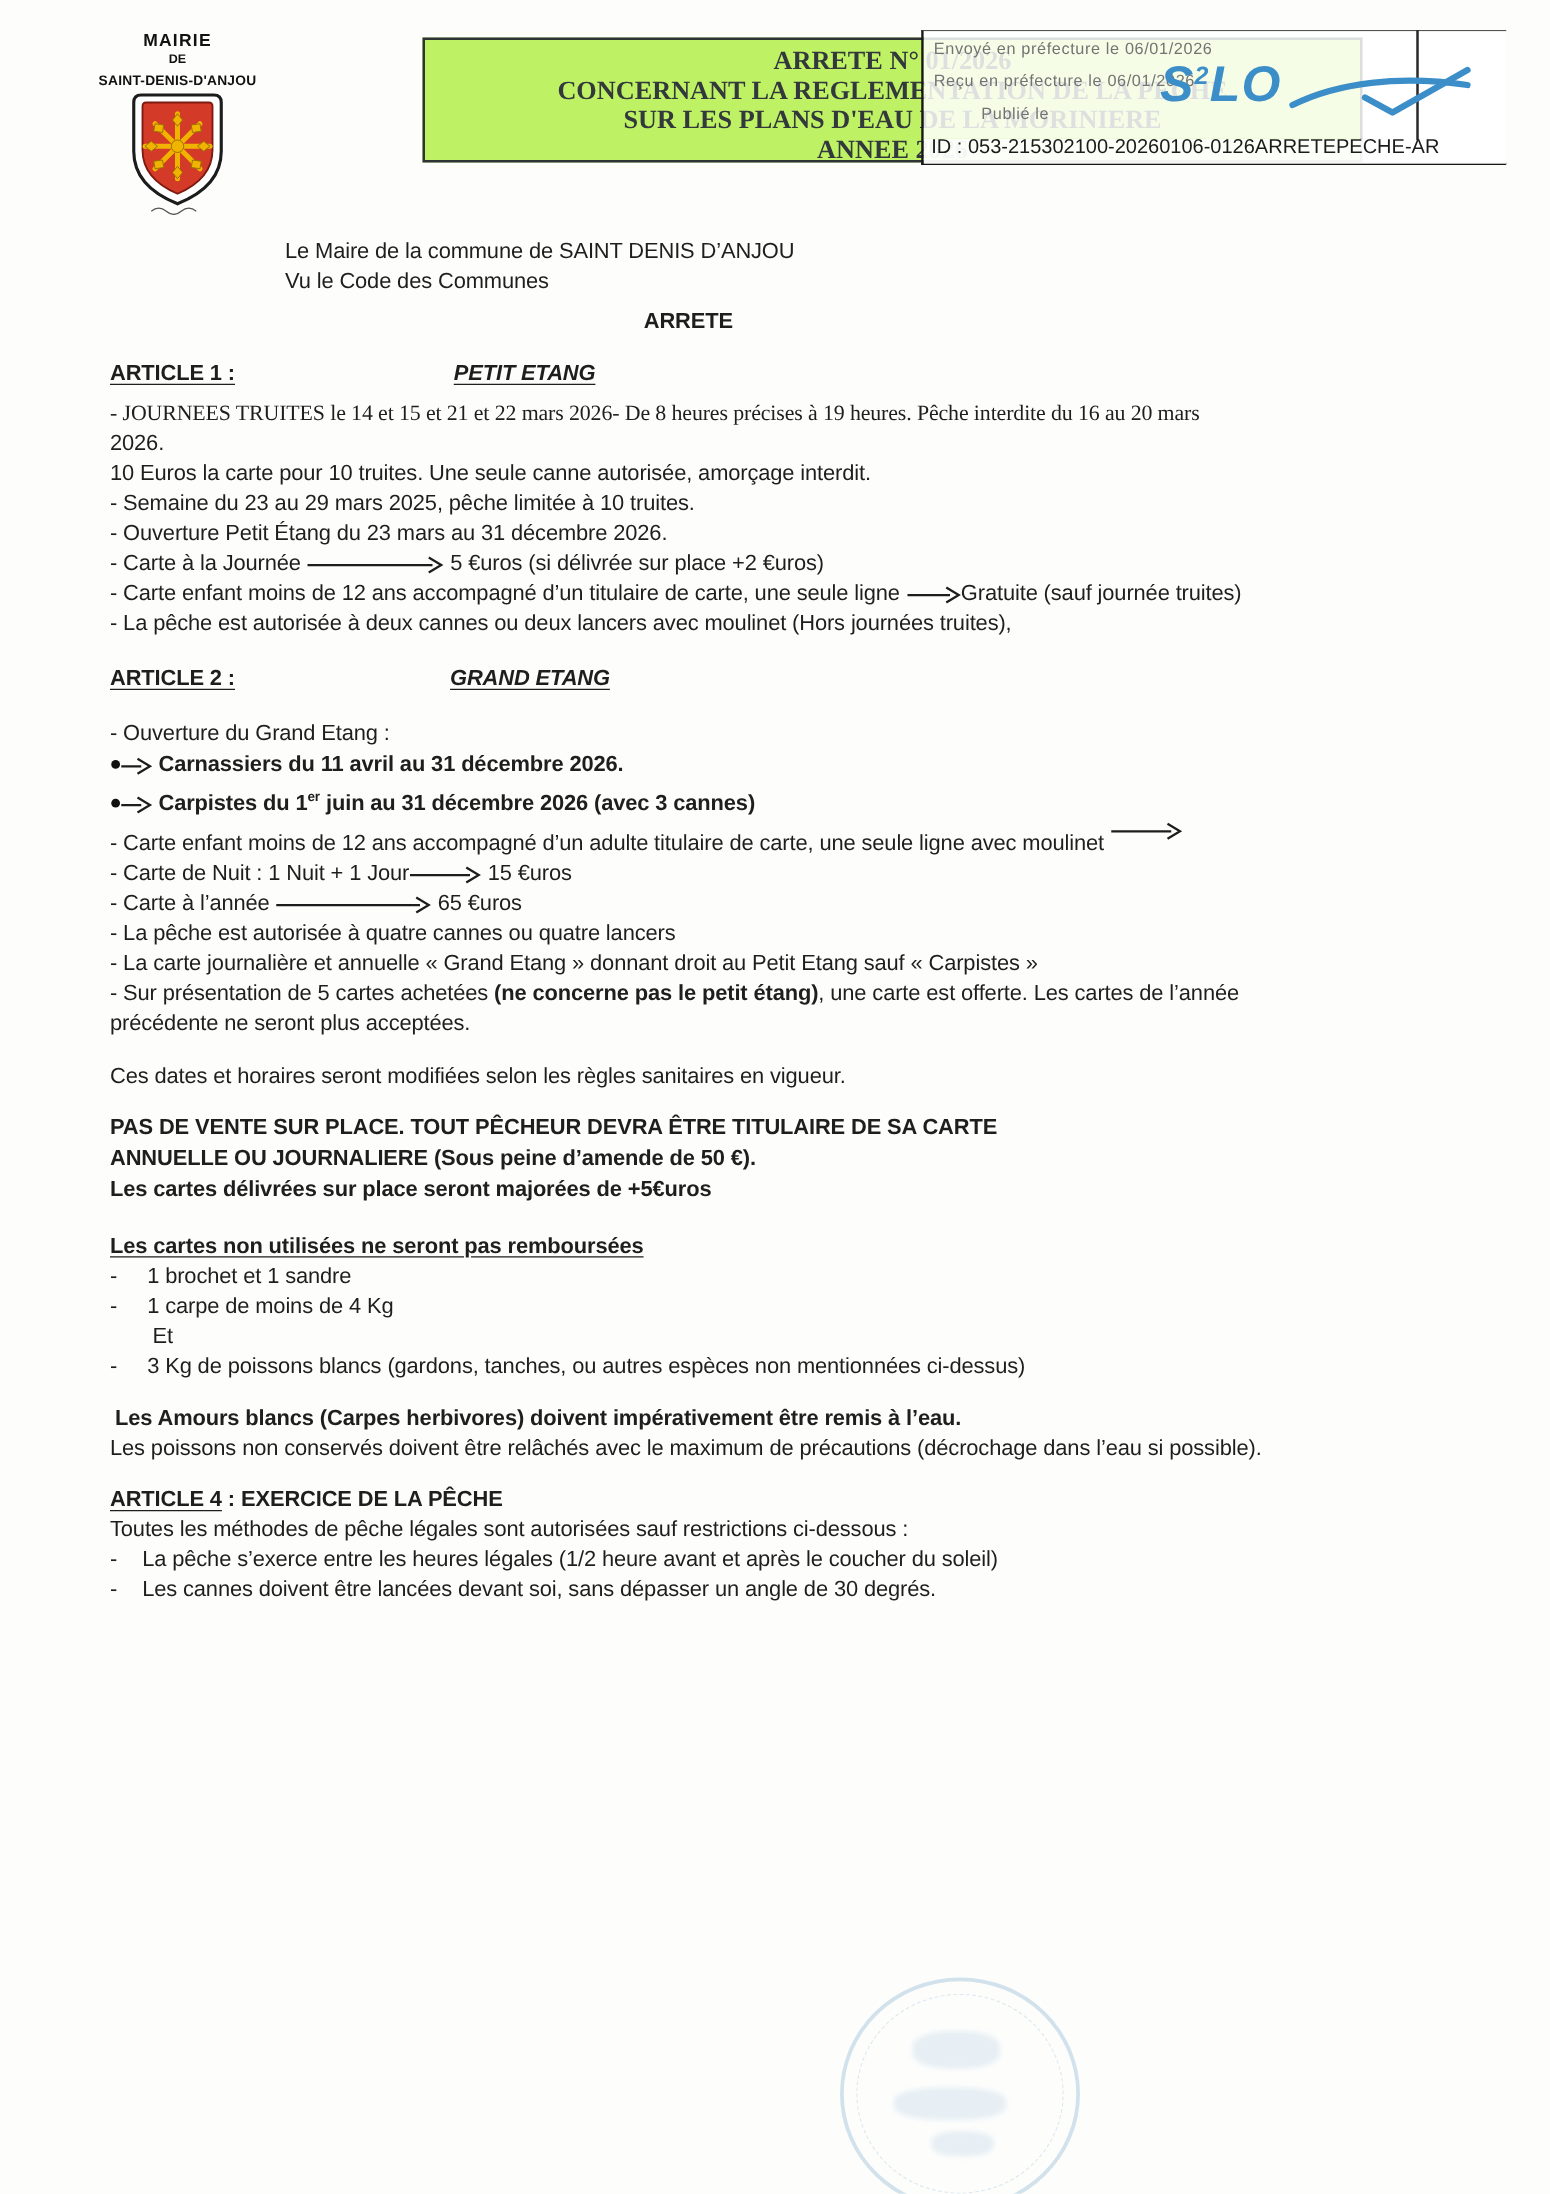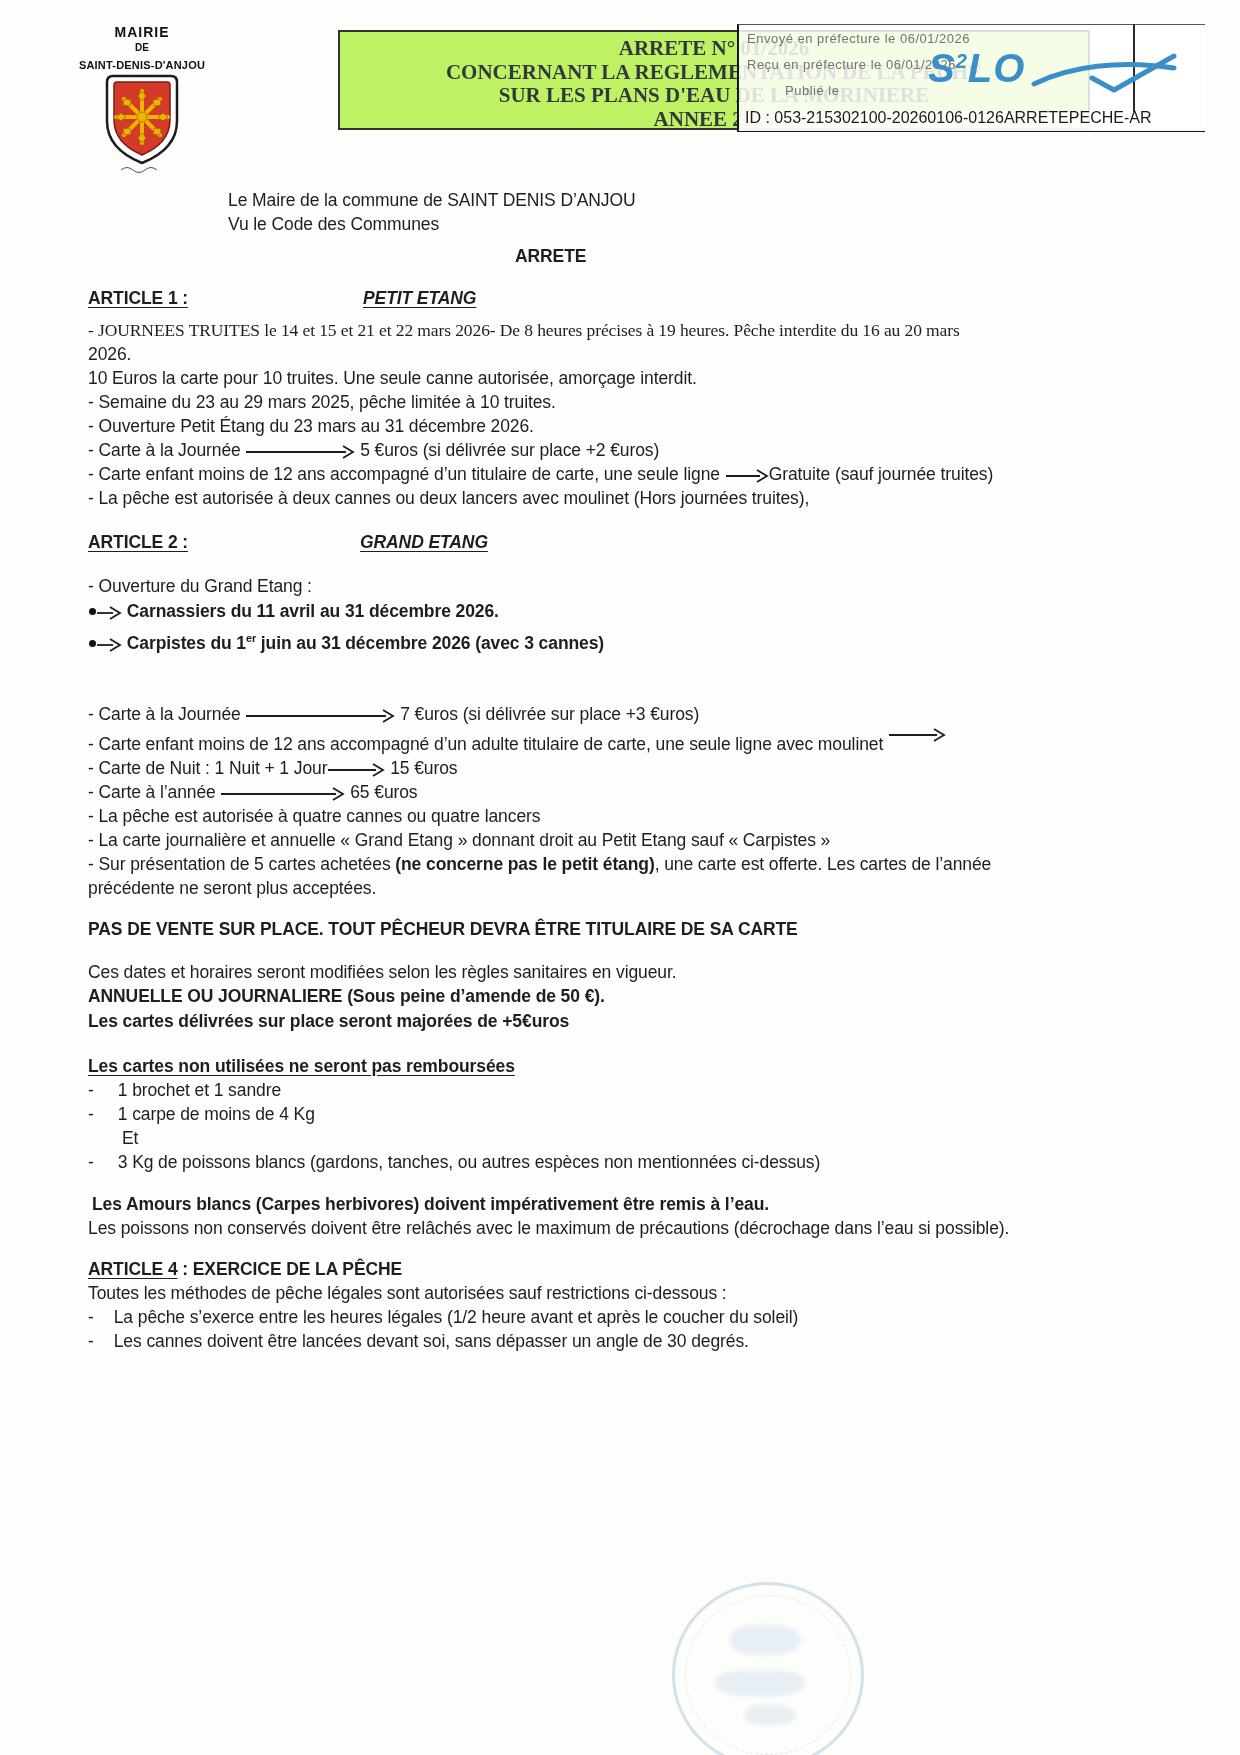--- a/index.html
+++ b/index.html
@@ -127,42 +127,38 @@
       <div class="dl" style="margin-top: 20px;"><span style="font-weight: 700; text-decoration: underline; text-underline-offset: 3px;">ARTICLE 2 :</span><span style="display: inline-block; width: 172px;"></span><span style="font-weight: 700; font-style: italic; text-decoration: underline; text-underline-offset: 3px;">GRAND ETANG</span></div>
       <div class="dl" style="margin-top: 20px;"><span>- Ouverture du Grand Etang :</span></div>
       <div class="dl" style="line-height: 27px;"><span class="dot"></span><svg width="26" height="16">
           <line x1="1" y1="9" x2="17" y2="9" stroke="#1d1d1d" stroke-width="1.8"></line>
           <polyline points="14,3 24,9 14,15" fill="none" stroke="#1d1d1d" stroke-width="1.8"></polyline>
         </svg><span style="font-weight: 700;"> Carnassiers du 11 avril au 31 décembre 2026.</span></div>
       <div class="dl" style="line-height: 27px;"><span class="dot"></span><svg width="26" height="16">
           <line x1="1" y1="9" x2="17" y2="9" stroke="#1d1d1d" stroke-width="1.8"></line>
           <polyline points="14,3 24,9 14,15" fill="none" stroke="#1d1d1d" stroke-width="1.8"></polyline>
         </svg><span style="font-weight: 700;"> Carpistes du 1</span><span style="font-weight: 700; vertical-align: super; font-size: 0.62em;">er</span><span style="font-weight: 700;"> juin au 31 décembre 2026 (avec 3 cannes)</span></div>
-      <div class="dl" style="margin-top: 45px;"><span>- Carte à la Journée </span><svg width="150" height="16">
-          <line x1="1" y1="9" x2="141" y2="9" stroke="#1d1d1d" stroke-width="1.8"></line>
-          <polyline points="138,3 148,9 138,15" fill="none" stroke="#1d1d1d" stroke-width="1.8"></polyline>
-        </svg><span>  7 €uros (si délivrée sur place +3 €uros)</span></div>
       <div class="dl"><span>- Carte enfant moins de 12 ans accompagné d’un adulte titulaire de carte, une seule ligne avec moulinet </span><svg width="58" height="16" style="vertical-align: 8px;">
           <line x1="1" y1="9" x2="49" y2="9" stroke="#1d1d1d" stroke-width="1.8"></line>
           <polyline points="46,3 56,9 46,15" fill="none" stroke="#1d1d1d" stroke-width="1.8"></polyline>
         </svg></div>
       <div class="dl"><span>- Carte de Nuit : 1 Nuit + 1 Jour</span><svg width="58" height="16">
           <line x1="1" y1="9" x2="49" y2="9" stroke="#1d1d1d" stroke-width="1.8"></line>
           <polyline points="46,3 56,9 46,15" fill="none" stroke="#1d1d1d" stroke-width="1.8"></polyline>
         </svg><span> 15 €uros</span></div>
       <div class="dl"><span>- Carte à l’année  </span><svg width="125" height="16">
           <line x1="1" y1="9" x2="116" y2="9" stroke="#1d1d1d" stroke-width="1.8"></line>
           <polyline points="113,3 123,9 113,15" fill="none" stroke="#1d1d1d" stroke-width="1.8"></polyline>
         </svg><span>  65 €uros</span></div>
       <div class="dl"><span>- La pêche est autorisée à quatre cannes ou quatre lancers</span></div>
       <div class="dl"><span>- La carte journalière et annuelle « Grand Etang » donnant droit au Petit Etang sauf « Carpistes »</span></div>
       <div class="dl"><span>- Sur présentation de 5 cartes achetées </span><span style="font-weight: 700;">(ne concerne pas le petit étang)</span><span>, une carte est offerte. Les cartes de l’année</span></div>
       <div class="dl"><span>précédente ne seront plus acceptées.</span></div>
+      <div class="dl" style="margin-top: 18px;"><span>Ces dates et horaires seront modifiées selon les règles sanitaires en vigueur.</span></div>
       <div class="dl" style="margin-top: 17px; line-height: 25px;"><span style="font-weight: 700;">PAS DE VENTE SUR PLACE. TOUT PÊCHEUR DEVRA ÊTRE TITULAIRE DE SA CARTE</span></div>
-      <div class="dl" style="margin-top: 18px;"><span>Ces dates et horaires seront modifiées selon les règles sanitaires en vigueur.</span></div>
       <div class="dl" style="line-height: 25px;"><span style="font-weight: 700;">ANNUELLE OU JOURNALIERE (Sous peine d’amende de 50 €).</span></div>
       <div class="dl" style="line-height: 25px;"><span style="font-weight: 700;">Les cartes délivrées sur place seront majorées de +5€uros</span></div>
       <div class="dl" style="margin-top: 20px;"><span style="font-weight: 700; text-decoration: underline; text-underline-offset: 3px;">Les cartes non utilisées ne seront pas remboursées</span></div>
       <div class="dl"><span>-</span><span style="display: inline-block; width: 24px;"></span><span>1 brochet et 1 sandre</span></div>
       <div class="dl"><span>-</span><span style="display: inline-block; width: 24px;"></span><span>1 carpe de moins de 4 Kg</span></div>
       <div class="dl" style="margin-left: 34px;"><span>Et</span></div>
       <div class="dl"><span>-</span><span style="display: inline-block; width: 24px;"></span><span>3 Kg de poissons blancs (gardons, tanches, ou autres espèces non mentionnées ci-dessus)</span></div>
       <div class="dl" style="margin-top: 18px; margin-left: 4px;"><span style="font-weight: 700;">Les Amours blancs (Carpes herbivores) doivent impérativement être remis à l’eau.</span></div>
       <div class="dl"><span>Les poissons non conservés doivent être relâchés avec le maximum de précautions (décrochage dans l’eau si possible).</span></div>
       <div class="dl" style="margin-top: 17px;"><span style="font-weight: 700; text-decoration: underline; text-underline-offset: 3px;">ARTICLE 4</span><span style="font-weight: 700;"> : EXERCICE DE LA PÊCHE</span></div>

